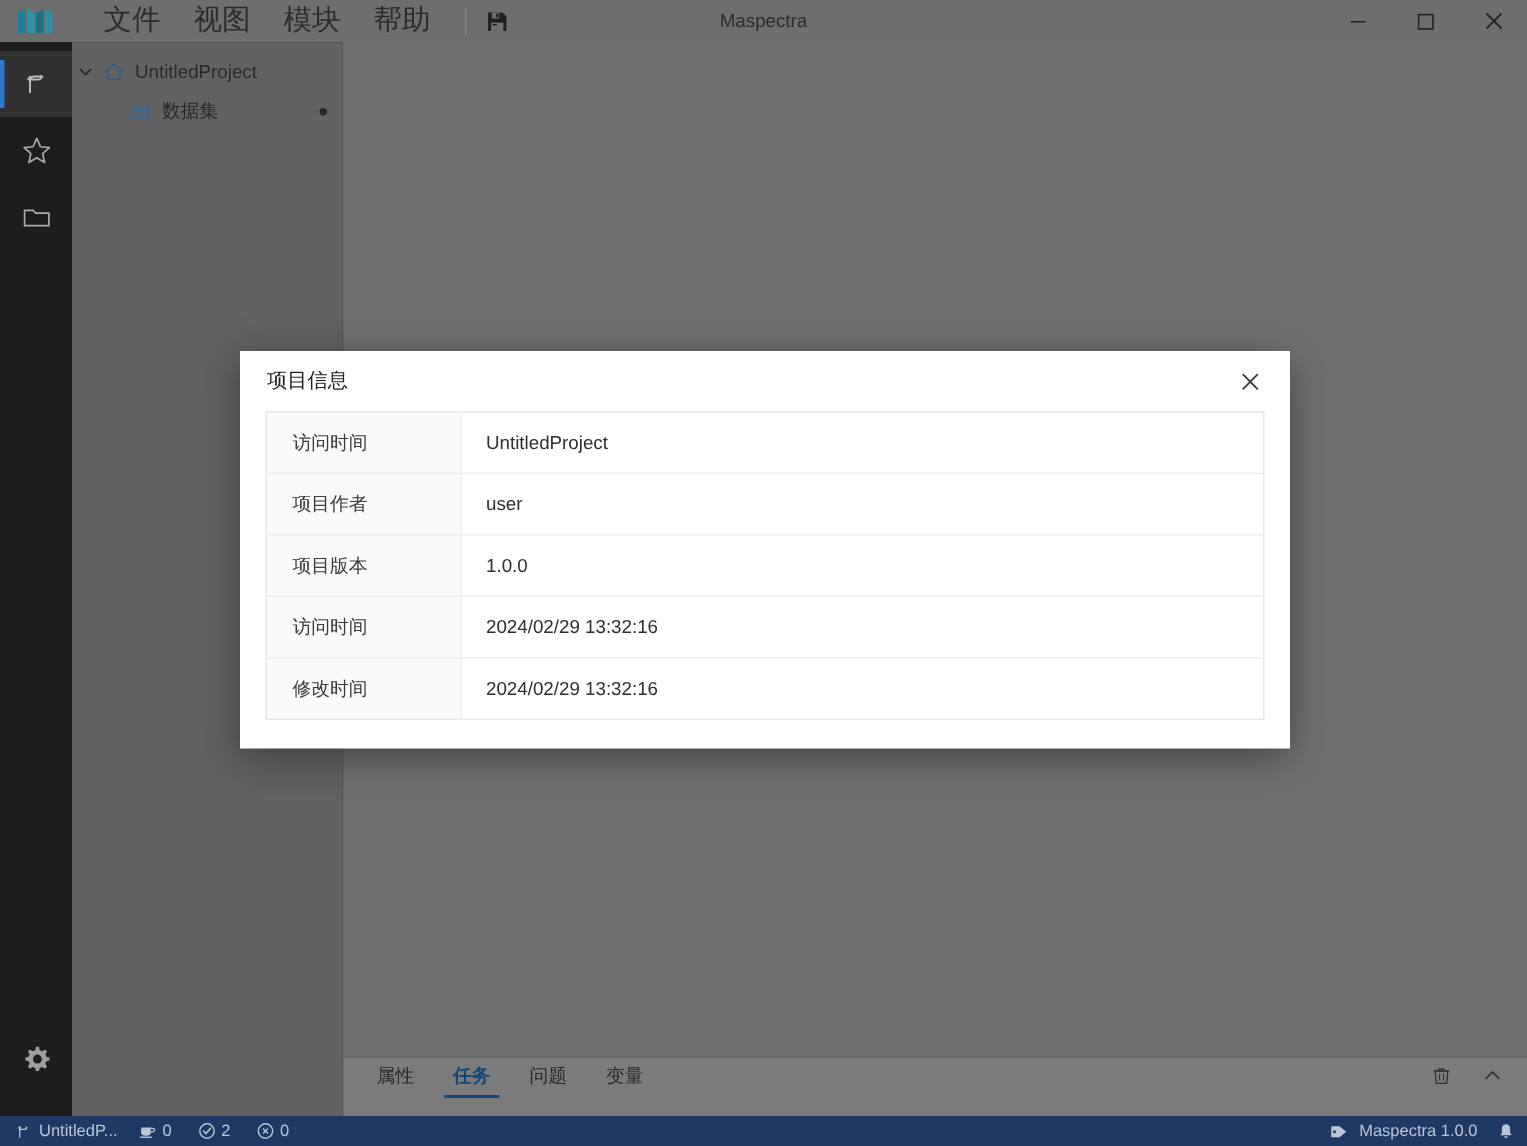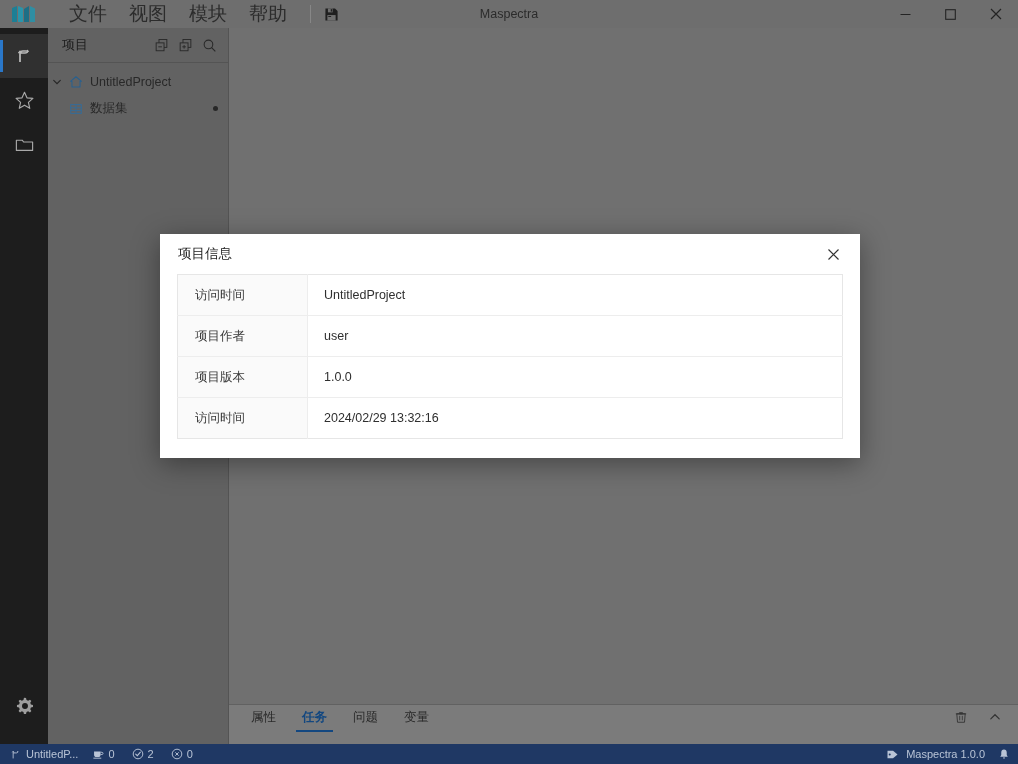--- a/index.html
+++ b/index.html
@@ -116,21 +116,21 @@
   }
   .tree-icon {
     width: 20px; flex: 0 0 20px;
     display: flex; align-items: center; justify-content: center;
   }
   .tree-label { margin-left: 4px; white-space: nowrap; }
   .tree-dot {
     margin-left: auto; width: 5px; height: 5px; border-radius: 50%;
     background: #2c2c2c;
   }
-  .indent-1 { }
+  .indent-1 { padding-left: 18px; }
 
   
   .editor-area {
     flex: 1 1 auto; display: flex; flex-direction: column;
     background: #7d7d7d; min-width: 0;
   }
   .editor-canvas { flex: 1 1 auto; background: #7d7d7d; }
 
   
   .bottom-tabs {
@@ -295,45 +295,20 @@
           <path d="M11 1.8 L12.6 2.1 L13.1 4.3 L14.8 5.0 L16.7 3.8 L18.2 5.3 L17.0 7.2 L17.7 8.9 L19.9 9.4 L19.9 11.6
                    L17.7 12.1 L17.0 13.8 L18.2 15.7 L16.7 17.2 L14.8 16.0 L13.1 16.7 L12.6 18.9 L10.4 18.9 L9.9 16.7
                    L8.2 16.0 L6.3 17.2 L4.8 15.7 L6.0 13.8 L5.3 12.1 L3.1 11.6 L3.1 9.4 L5.3 8.9 L6.0 7.2 L4.8 5.3
                    L6.3 3.8 L8.2 5.0 L9.9 4.3 L10.4 2.1 Z" fill="#9e9e9e"></path>
           <circle cx="11.5" cy="10.5" r="3.1" fill="#1d1d1d"></circle>
         </svg>
       </div>
     </div>
 
     <div class="project-panel">
-      <div class="panel-head">
-        <div class="panel-title">项目</div>
-        <div class="panel-actions">
-          <div class="panel-btn">
-            <svg width="15" height="15" viewBox="0 0 16 16">
-              <rect x="5.3" y="1.6" width="8.4" height="8.4" fill="none" stroke="#2e2e2e" stroke-width="1"></rect>
-              <rect x="2.3" y="5.2" width="8.4" height="8.4" fill="#6e6e6e" stroke="#2e2e2e" stroke-width="1"></rect>
-              <path d="M4.6 9.4 H8.4" stroke="#2e2e2e" stroke-width="1"></path>
-            </svg>
-          </div>
-          <div class="panel-btn">
-            <svg width="15" height="15" viewBox="0 0 16 16">
-              <rect x="5.3" y="1.6" width="8.4" height="8.4" fill="none" stroke="#2e2e2e" stroke-width="1"></rect>
-              <rect x="2.3" y="5.2" width="8.4" height="8.4" fill="#6e6e6e" stroke="#2e2e2e" stroke-width="1"></rect>
-              <path d="M4.6 9.4 H8.4 M6.5 7.5 V11.3" stroke="#2e2e2e" stroke-width="1"></path>
-            </svg>
-          </div>
-          <div class="panel-btn">
-            <svg width="15" height="15" viewBox="0 0 16 16">
-              <circle cx="6.9" cy="6.9" r="4.6" fill="none" stroke="#2e2e2e" stroke-width="1.15"></circle>
-              <path d="M10.3 10.3 L14.2 14.2" stroke="#2e2e2e" stroke-width="1.25"></path>
-            </svg>
-          </div>
-        </div>
-      </div>
       <div class="panel-sep"></div>
 
       <div class="tree">
 
         <div class="tree-row">
           <div class="twisty">
             <svg width="10" height="10" viewBox="0 0 10 10">
               <path d="M1.7 3.4 L5 6.7 L8.3 3.4" fill="none" stroke="#2b2b2b" stroke-width="1.15" stroke-linecap="round"></path>
             </svg>
           </div>
@@ -472,18 +447,22 @@
             <td class="v">user</td>
           </tr>
           <tr>
             <td class="k">项目版本</td>
             <td class="v">1.0.0</td>
           </tr>
           <tr>
             <td class="k">访问时间</td>
             <td class="v">2024/02/29 13:32:16</td>
           </tr>
+          <tr>
+            <td class="k">修改时间</td>
+            <td class="v">2024/02/29 13:32:16</td>
+          </tr>
         </tbody>
       </table>
     </div>
   </div>
 
 </div>
 
 </body></html>

